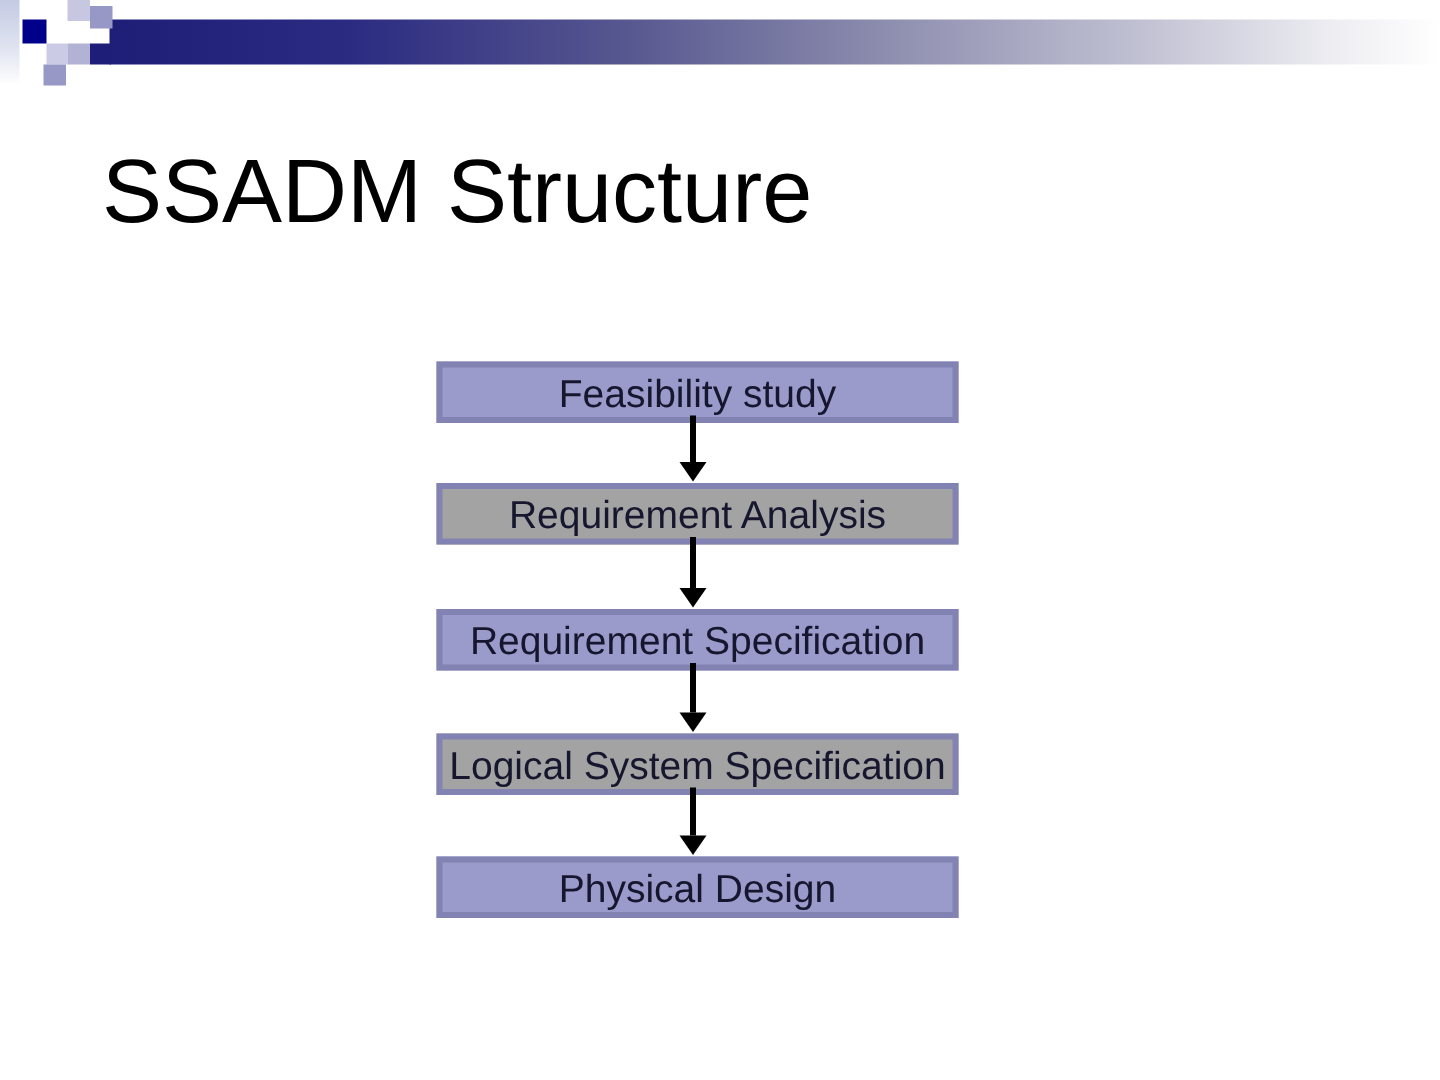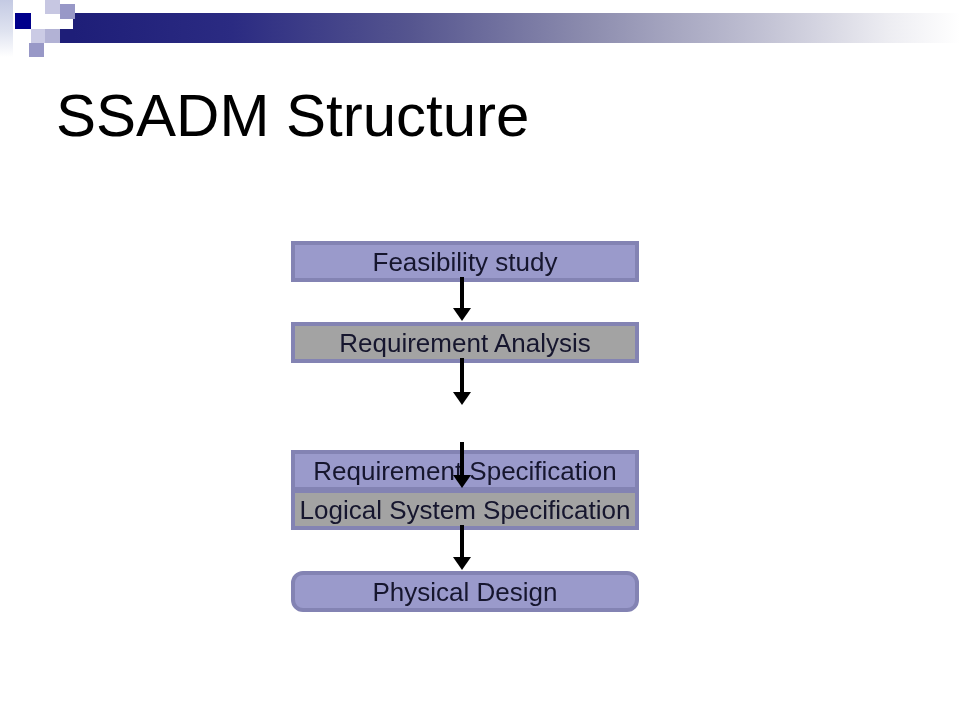--- a/index.html
+++ b/index.html
@@ -24,21 +24,21 @@
   .sq-light-top   {left:45px;top:0;  width:15px;height:14px;background:#c7c7e2;}
   .sq-med-top     {left:60px;top:4px;width:15px;height:15px;background:#9898c7;}
   .sq-navy        {left:15px;top:13px;width:16px;height:16px;background:#00008b;}
   .sq-light-mid-l {left:31px;top:29px;width:14px;height:14px;background:#cbcbe5;}
   .sq-light-mid-r {left:45px;top:29px;width:15px;height:14px;background:#b2b2d5;}
   .sq-navy-step   {left:60px;top:29px;width:14px;height:14px;background:#1e1e78;}
   .sq-med-bottom  {left:29px;top:43px;width:15px;height:14px;background:#9898c7;}
 
   
   .title{
-    position:absolute;left:56px;top:84px;margin:0;
+    position:absolute;left:56px;top:84px;margin:12px;
     font-size:60px;font-weight:400;letter-spacing:0;
     color:#000000;line-height:1.05;white-space:nowrap;
   }
 
   
   .flow{position:absolute;left:291px;top:241px;width:342px;height:370px;}
   .flow-box{
     position:absolute;left:0;width:340px;height:33px;
     display:flex;align-items:center;justify-content:center;
     border:4px solid #0f172a;
@@ -80,26 +80,26 @@
       <div class="flow-box" style="top: 0px; background: rgb(154, 154, 203); border-color: rgb(131, 131, 179); color: rgb(22, 22, 46);">Feasibility study</div>
       <div class="flow-arrow" style="top: 36px; height: 44px;">
         <div class="shaft" style="height: 31px; background: rgb(0, 0, 0);"></div>
         <div class="head" style="border-top-color: rgb(0, 0, 0);"></div>
       </div>
       <div class="flow-box" style="top: 81px; background: #a3a3a3; border-color: rgb(131, 131, 179); color: rgb(22, 22, 46);">Requirement Analysis</div>
       <div class="flow-arrow" style="top: 117px; height: 47px;">
         <div class="shaft" style="height: 34px; background: rgb(0, 0, 0);"></div>
         <div class="head" style="border-top-color: rgb(0, 0, 0);"></div>
       </div>
-      <div class="flow-box" style="top: 165px; background: rgb(154, 154, 203); border-color: rgb(131, 131, 179); color: rgb(22, 22, 46); margin-top: 44px;">Requirement Specification</div>
+      <div class="flow-box" style="top: 165px; background: rgb(154, 154, 203); border-color: rgb(131, 131, 179); color: rgb(22, 22, 46);">Requirement Specification</div>
       <div class="flow-arrow" style="top: 201px; height: 46px;">
         <div class="shaft" style="height: 33px; background: rgb(0, 0, 0);"></div>
         <div class="head" style="border-top-color: rgb(0, 0, 0);"></div>
       </div>
       <div class="flow-box" style="top: 248px; background: #a3a3a3; border-color: rgb(131, 131, 179); color: rgb(22, 22, 46);">Logical System Specification</div>
       <div class="flow-arrow" style="top: 284px; height: 45px;">
         <div class="shaft" style="height: 32px; background: rgb(0, 0, 0);"></div>
         <div class="head" style="border-top-color: rgb(0, 0, 0);"></div>
       </div>
-      <div class="flow-box" style="top: 330px; background: rgb(154, 154, 203); border-color: rgb(131, 131, 179); color: rgb(22, 22, 46); border-radius: 12px;">Physical Design</div>
+      <div class="flow-box" style="top: 330px; background: rgb(154, 154, 203); border-color: rgb(131, 131, 179); color: rgb(22, 22, 46);">Physical Design</div>
     </div>
 
 </div>
 
 </body></html>

